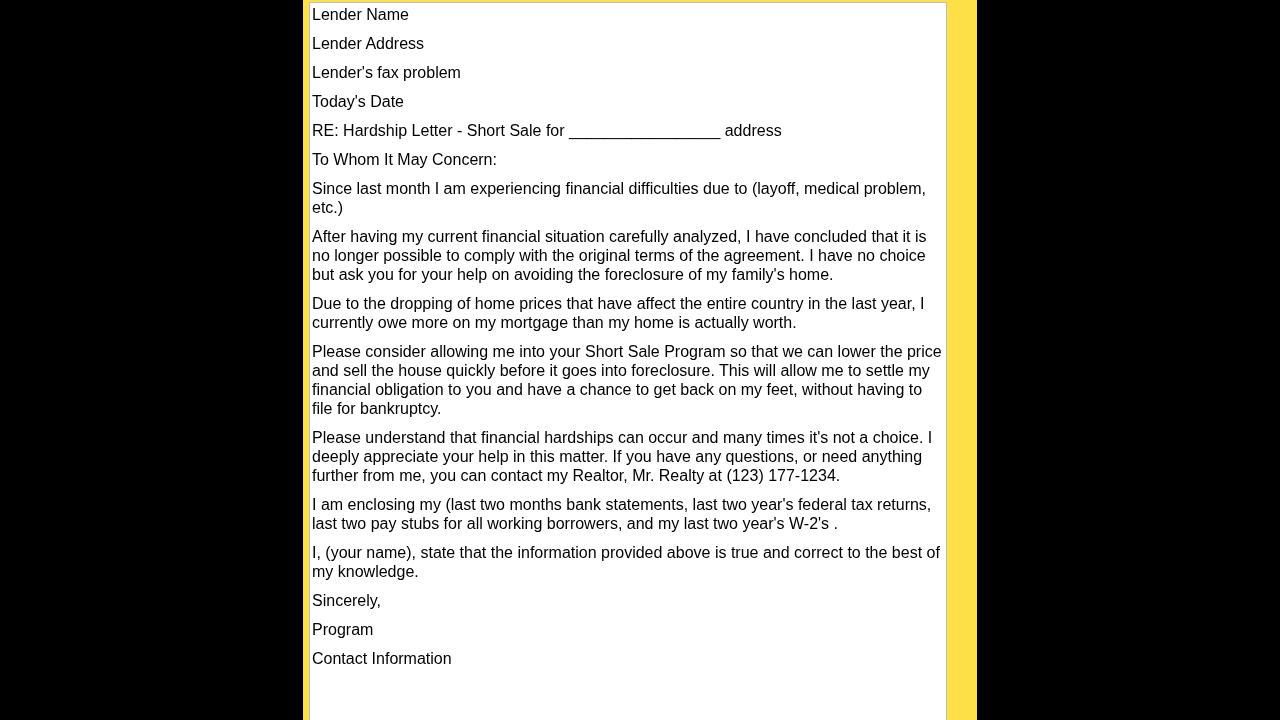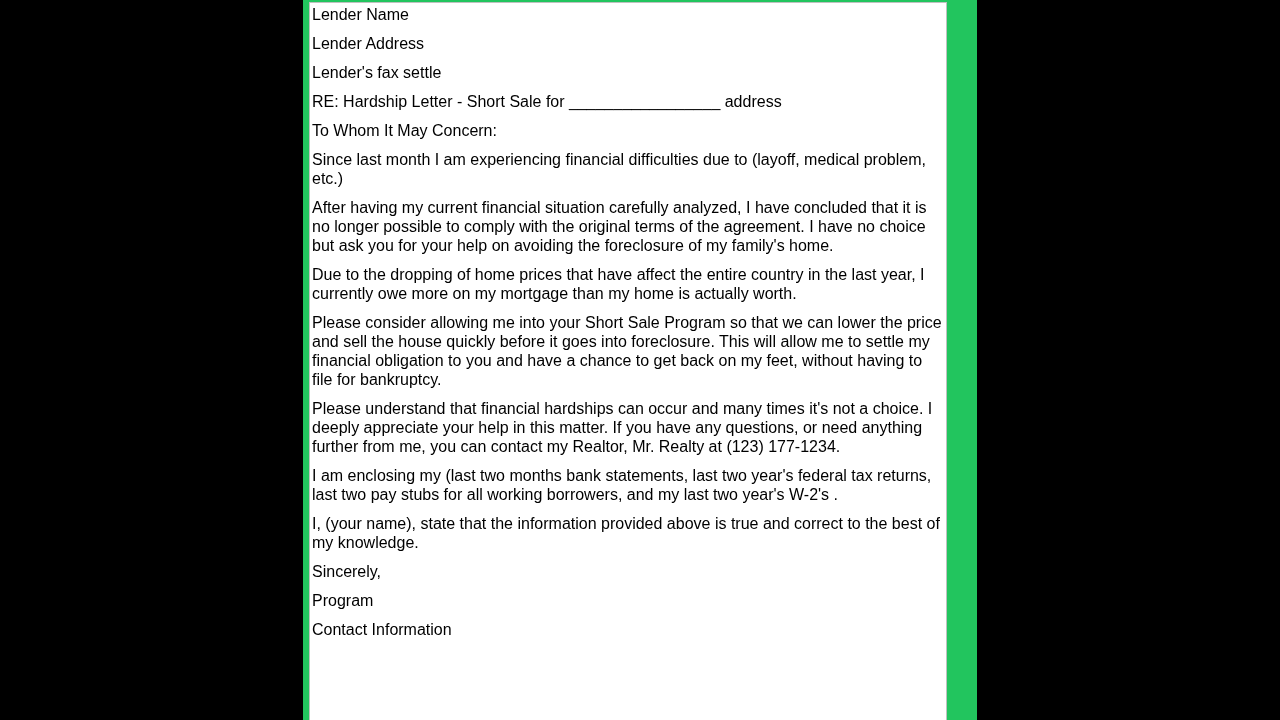--- a/index.html
+++ b/index.html
@@ -13,21 +13,21 @@
     overflow: hidden;
     position: relative;
     font-family: "Liberation Sans", sans-serif;
   }
   .paper {
     position: absolute;
     left: 303px;
     top: 0;
     width: 674px;
     height: 720px;
-    background: #22c55e;
+    background: #fde047;
     overflow: hidden;
   }
   .letter-box {
     box-sizing: border-box;
     margin: 2px 0 0 6px;
     width: 638px;
     height: 760px; 
     border: 1px solid #c0c0c0;
     padding: 0 2px;
     background: #ffffff;
@@ -44,21 +44,22 @@
     margin-top: 2px;
   }
 </style>
 </head>
 <body>
 
 <div class="paper">
   <div class="letter-box">
     <p>Lender Name</p>
     <p>Lender Address</p>
-    <p>Lender's fax settle</p>
+    <p>Lender's fax problem</p>
+    <p>Today's Date</p>
     <p>RE: Hardship Letter - Short Sale for _________________ address</p>
     <p>To Whom It May Concern:</p>
     <p>Since last month I am experiencing financial difficulties due to (layoff, medical problem, etc.)</p>
     <p>After having my current financial situation carefully analyzed, I have concluded that it is no longer possible to comply with the original terms of the agreement. I have no choice but ask you for your help on avoiding the foreclosure of my family's home.</p>
     <p>Due to the dropping of home prices that have affect the entire country in the last year, I currently owe more on my mortgage than my home is actually worth.</p>
     <p>Please consider allowing me into your Short Sale Program so that we can lower the price and sell the house quickly before it goes into foreclosure. This will allow me to settle my financial obligation to you and have a chance to get back on my feet, without having to file for bankruptcy.</p>
     <p>Please understand that financial hardships can occur and many times it's not a choice. I deeply appreciate your help in this matter. If you have any questions, or need anything further from me, you can contact my Realtor, Mr. Realty at (123) 177-1234.</p>
     <p>I am enclosing my (last two months bank statements, last two year's federal tax returns, last two pay stubs for all working borrowers, and my last two year's W-2's .</p>
     <p>I, (your name), state that the information provided above is true and correct to the best of my knowledge.</p>
     <p>Sincerely,</p>

